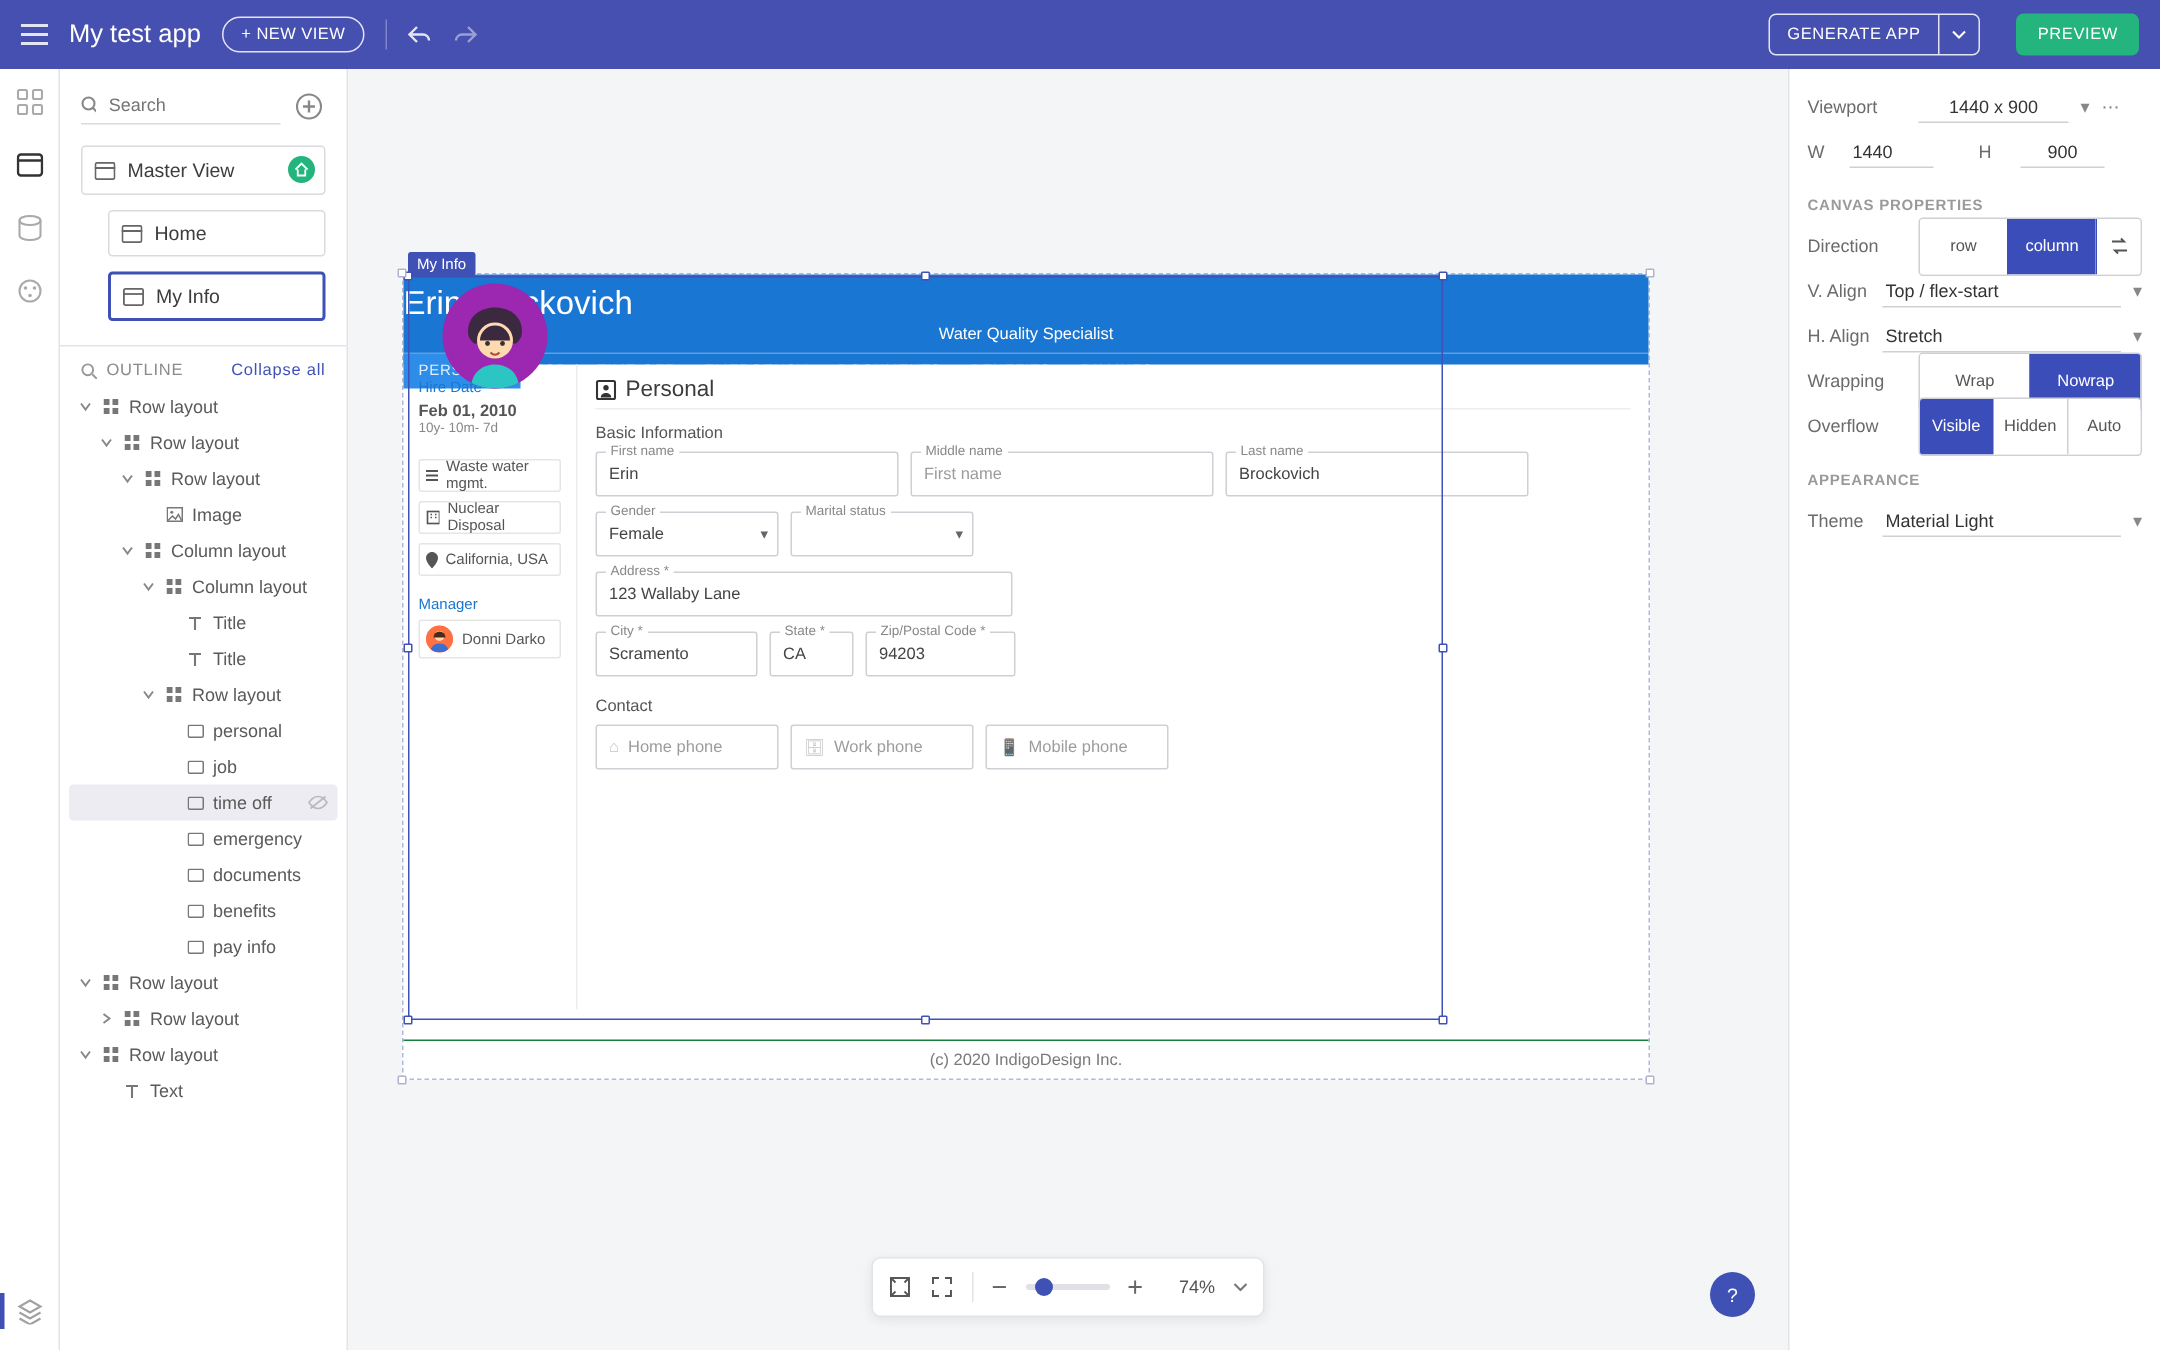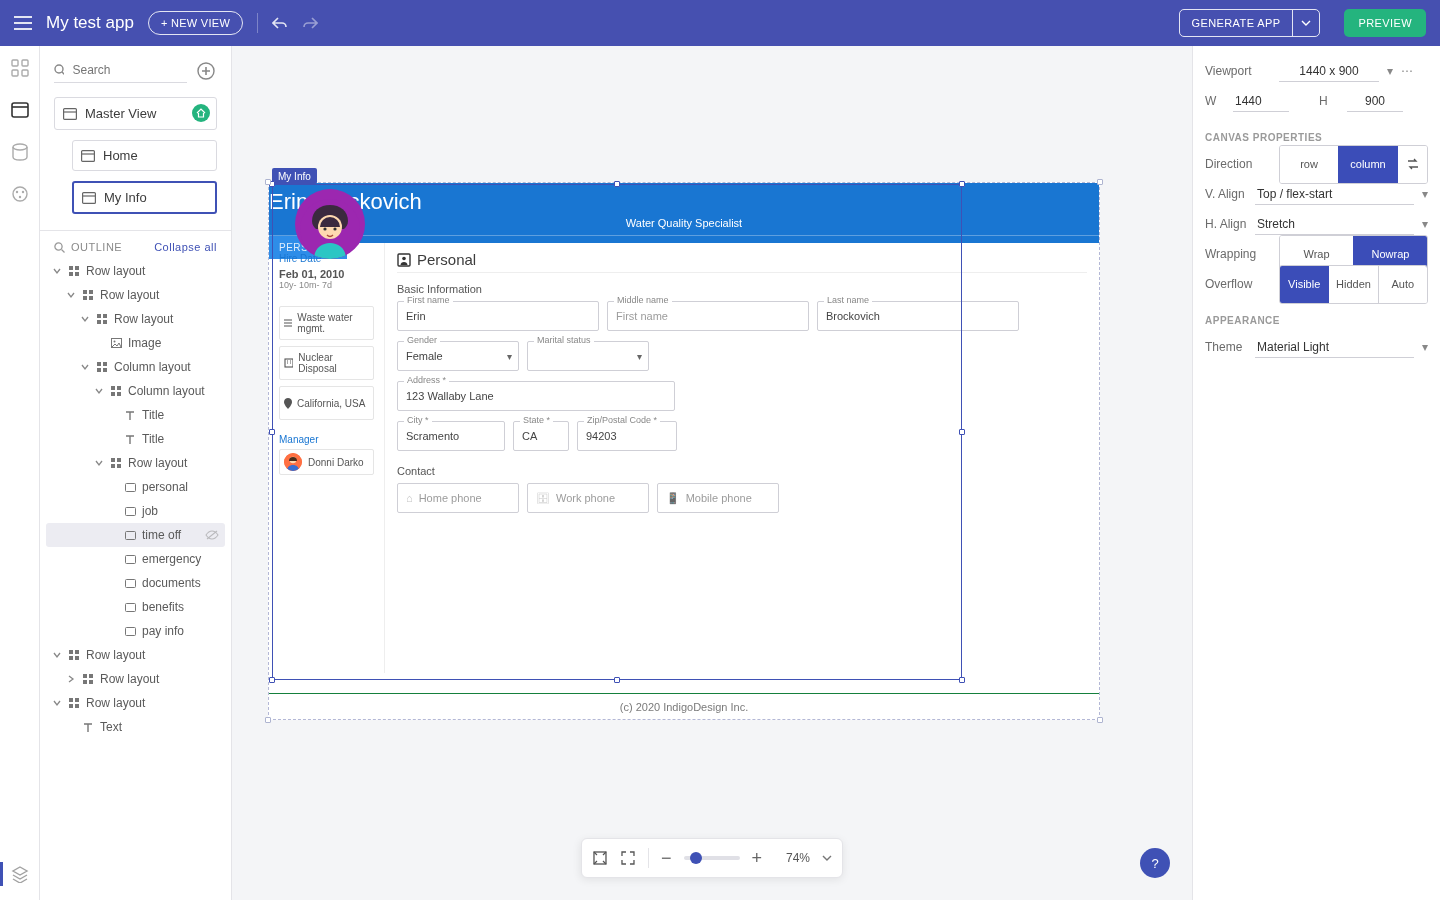--- a/index.html
+++ b/index.html
@@ -86,21 +86,21 @@
   .hdrblue .who .role{font-size:11px;margin-top:2px;text-align:center;}
   .tabs{display:flex;border-top:1px solid rgba(255,255,255,.3);margin-top:6px;}
   .tabs .tab{font-size:10px;letter-spacing:.5px;padding:6px 10px;color:rgba(255,255,255,.85);}
   .tabs .tab.on{background:var(--tab-active);}
 
   .body{display:flex;height:calc(100% - 80px - 26px);}
   .sbar{width:116px;border-right:1px solid #eee;padding:10px;font-size:11px;color:#555;}
   .sbar .hh{color:#1976D2;font-size:10px;margin-bottom:4px;}
   .sbar b{font-size:11px;font-weight:600;}
   .sbar .sm{font-size:9px;color:#888;}
-  .sbar .chip-row{border:1px solid #e5e5e5;border-radius:2px;height:34px;margin-top:6px;padding:0 4px;display:flex;align-items:center;gap:5px;font-size:10px;}
+  .sbar .chip-row{border:1px solid #e5e5e5;border-radius:2px;height:22px;margin-top:6px;padding:0 4px;display:flex;align-items:center;gap:5px;font-size:10px;}
   .sbar .chip-row.bd{border:1px solid #e5e5e5;}
   .sbar .mg{font-size:10px;color:#1976D2;margin:14px 0 4px;}
   .mgr{height:26px;border:1px solid #e5e5e5;border-radius:2px;display:flex;align-items:center;gap:6px;padding:0 4px;font-size:10px;}
   .mgr .av{width:18px;height:18px;border-radius:50%;background:#FF7043;display:flex;align-items:center;justify-content:center;overflow:hidden;}
 
   .form{flex:1;padding:8px 12px;}
   .frm-title{font-size:15px;display:flex;align-items:center;gap:6px;margin-bottom:10px;border-bottom:1px solid #eee;padding-bottom:4px;}
   .section-lbl{font-size:11px;color:#555;margin:4px 0 6px;}
   .row{display:flex;gap:8px;margin-bottom:10px;}
   .fld{flex:1;position:relative;border:1px solid #cfcfd6;border-radius:2px;height:30px;display:flex;align-items:center;padding:0 8px;font-size:11px;color:#444;}

